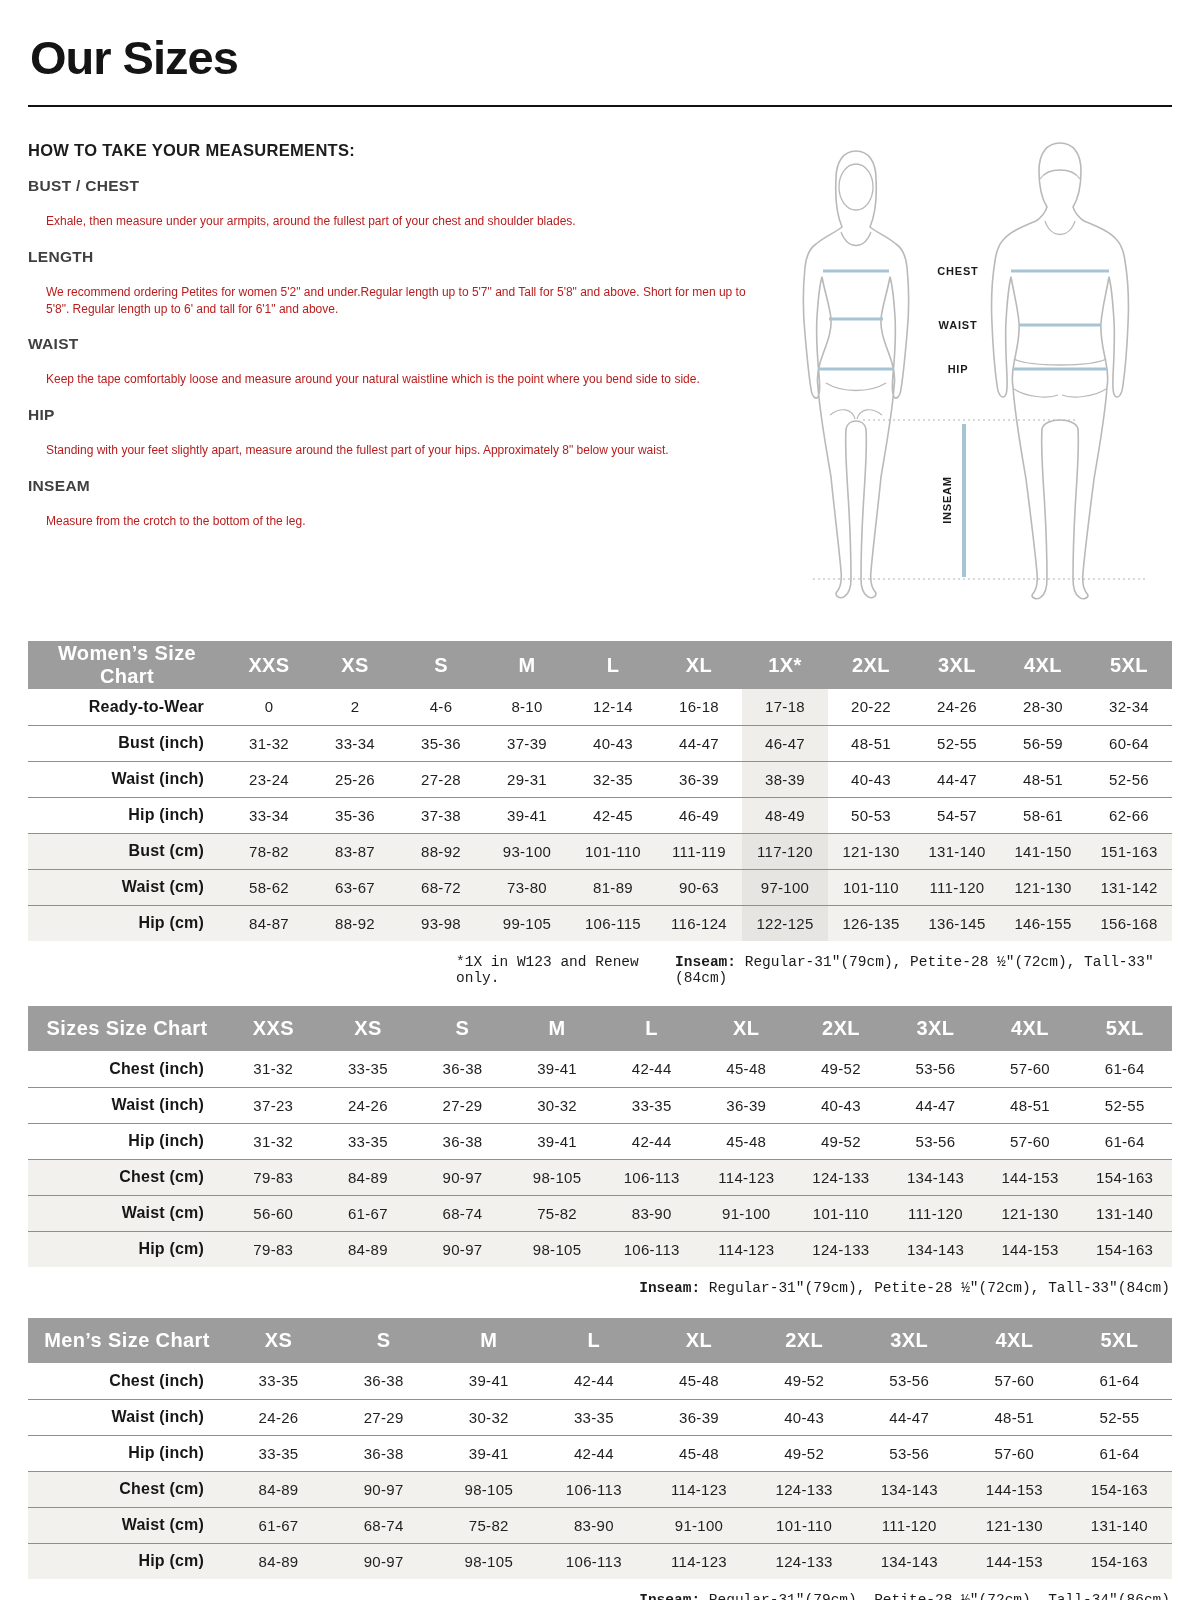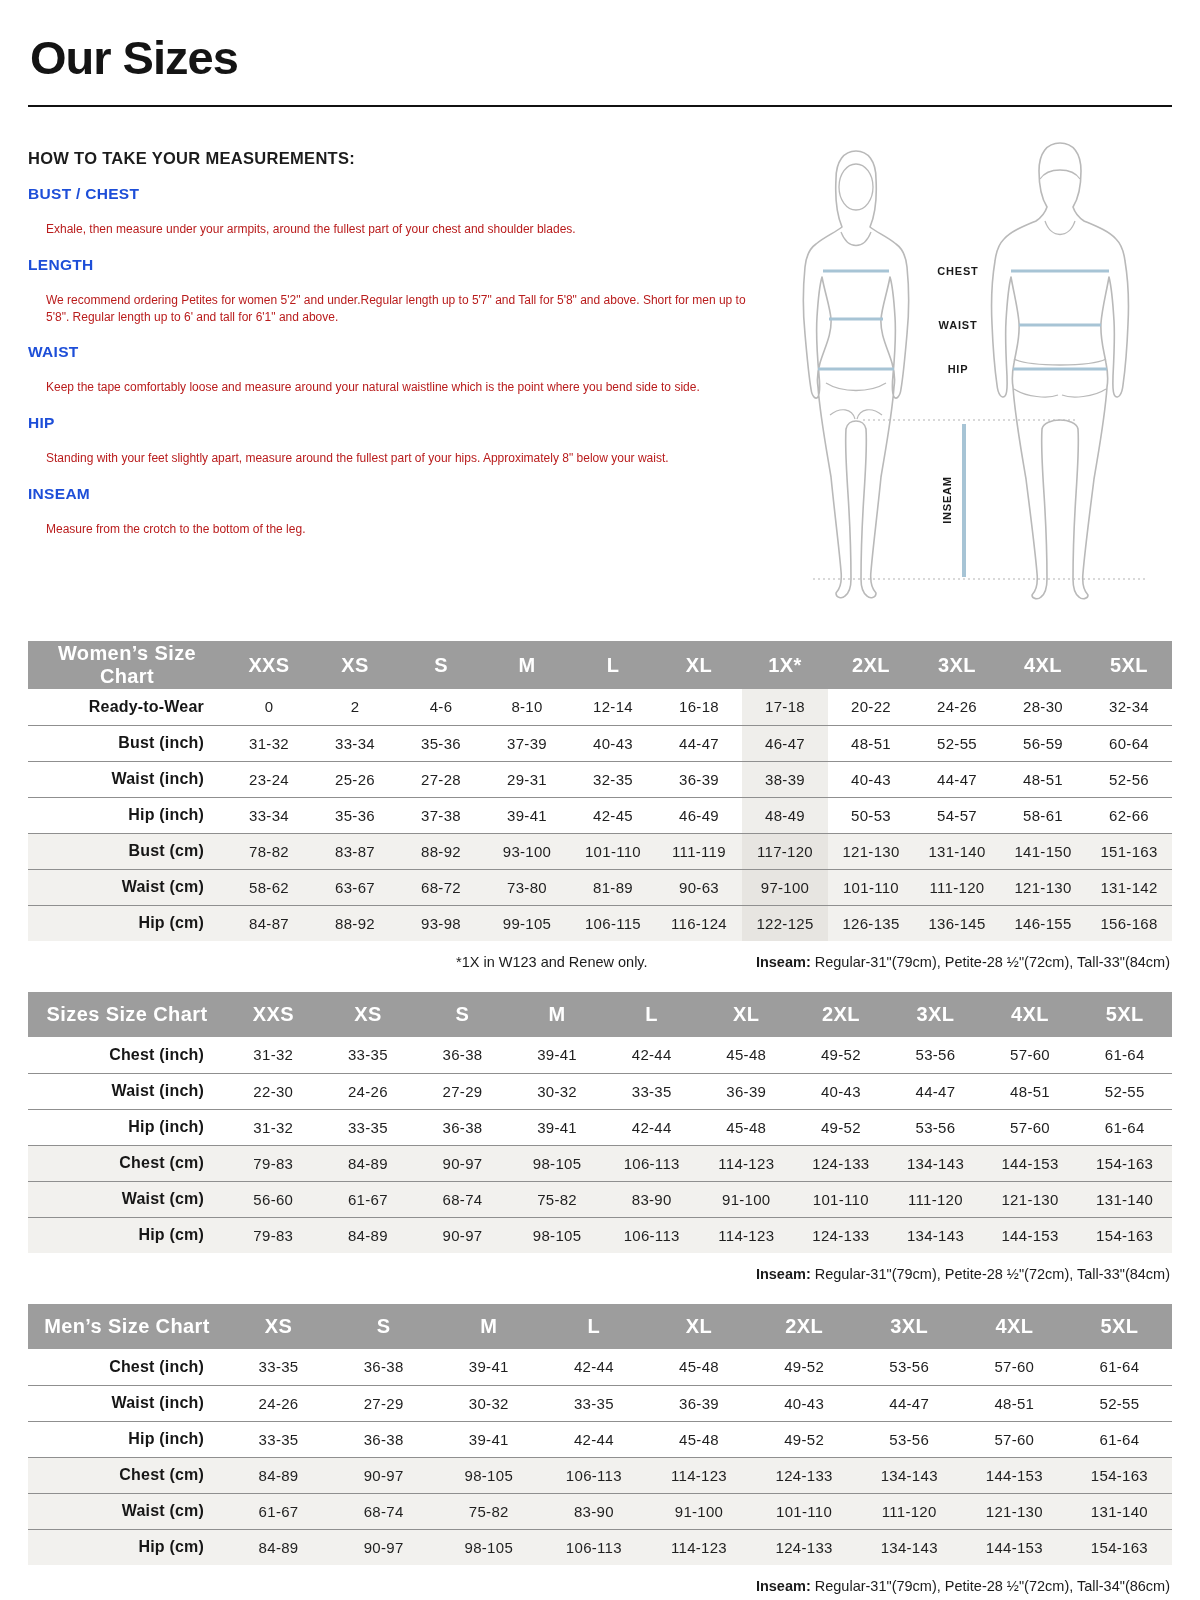--- a/index.html
+++ b/index.html
@@ -13,38 +13,38 @@
   *{box-sizing:border-box;}
   html,body{margin:0;padding:0;background:#fff;}
   body{width:1200px;font-family:"Liberation Sans",sans-serif;color:#222;}
   .page{padding:24px 28px 20px 28px;}
 
   h1.page-title{font-size:47px;font-weight:bold;color:#141414;letter-spacing:-1px;margin:6px 0 20px 2px;}
   .title-rule{border:none;border-top:2.5px solid var(--rule-color);margin:0 0 26px 0;}
 
   .top-block{display:flex;align-items:flex-start;}
   .howto{width:736px;}
-  .howto-heading{font-size:16.5px;font-weight:bold;color:#1c1c1c;letter-spacing:.3px;margin:16px 0 4px 0;}
-  .howto-section h3{font-size:15.5px;font-weight:bold;color:#1d4ed8;letter-spacing:.3px;margin:17px 0 4px 0;}
+  .howto-heading{font-size:16.5px;font-weight:bold;color:#1c1c1c;letter-spacing:.3px;margin:8px 0 4px 0;}
+  .howto-section h3{font-size:15.5px;font-weight:bold;color:#404040;letter-spacing:.3px;margin:17px 0 4px 0;}
   .howto-section p{font-size:12px;line-height:1.4;color:#b91c1c;margin:18px;max-width:722px;}
 
   .figure-wrap{width:404px;margin-left:auto;margin-top:-4px;}
   svg text.diagram-label{font-family:"Liberation Sans",sans-serif;font-size:11px;font-weight:bold;fill:#1b1b1b;letter-spacing:.8px;}
 
   .table-block{margin-top:0;}
   table.size-table{width:100%;border-collapse:collapse;table-layout:fixed;}
   table.size-table th{background:var(--header-bg);color:#fff;font-size:20px;font-weight:bold;height:45px;letter-spacing:.4px;}
   table.size-table td{height:36px;text-align:center;font-size:15px;color:#1f1f1f;border-bottom:1.5px solid var(--line-gray);letter-spacing:.3px;}
   table.size-table tbody tr:last-child td{border-bottom:none;}
   table.size-table td.row-label{text-align:right;padding-right:22px;font-weight:bold;font-size:16px;color:#161616;letter-spacing:.2px;}
   table.size-table tr.shaded td{background:var(--shaded-row);}
   table.size-table td.hl{background:var(--hl-col);}
   table.size-table tr.shaded td.hl{background:var(--hl-col-shaded);}
 
-  .footnote{display:flex;align-items:baseline;font-size:14.5px;color:#1b1b1b;margin:13px 2px 20px 0;min-height:18px;}
+  .footnote{display:flex;align-items:baseline;font-size:14.5px;color:#1b1b1b;margin:13px 2px 20px 0;min-height:18px;font-family:Liberation Mono, monospace;}
   .footnote .fn-left{margin-left:428px;}
   .footnote .fn-right{margin-left:auto;}
   .footnote b{font-weight:bold;}
   .womens-gap{margin-top:28px;}
 </style>
 </head>
 <body>
 
 <div class="page">
 
@@ -298,21 +298,21 @@
               <td>39-41</td>
               <td>42-44</td>
               <td>45-48</td>
               <td>49-52</td>
               <td>53-56</td>
               <td>57-60</td>
               <td>61-64</td>
             </tr>
             <tr>
               <td class="row-label">Waist (inch)</td>
-              <td>22-30</td>
+              <td>37-23</td>
               <td>24-26</td>
               <td>27-29</td>
               <td>30-32</td>
               <td>33-35</td>
               <td>36-39</td>
               <td>40-43</td>
               <td>44-47</td>
               <td>48-51</td>
               <td>52-55</td>
             </tr>

